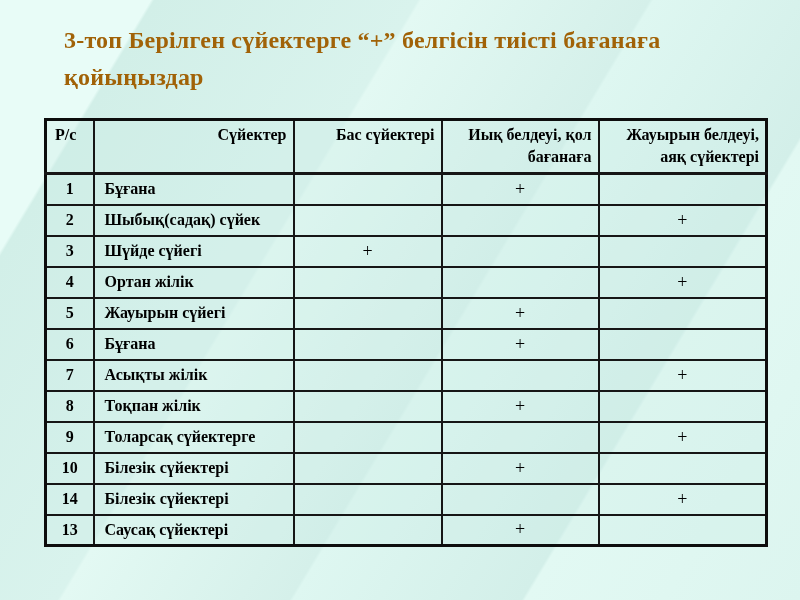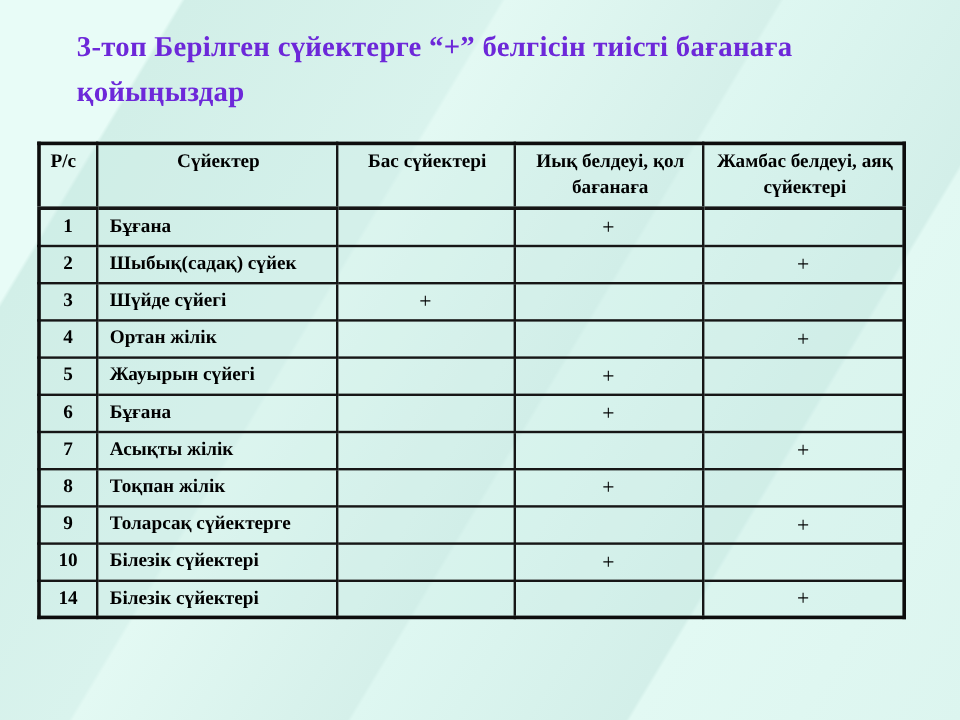--- a/index.html
+++ b/index.html
@@ -20,44 +20,44 @@
       #def7f1 56.3%, #d3efe9 76%,
       #e2f9f3 76.3%, #dcf5ef 100%);
   }
   .slide-title {
     position: absolute;
     left: 64px;
     top: 22px;
     width: 625px;
     font-size: 24px;
     font-weight: bold;
-    color: #6d28d9;
+    color: #a16207;
     line-height: 1.55;
     letter-spacing: 0.2px;
   }
   table.bones {
     position: absolute;
-    left: 31px;
+    left: 44px;
     top: 118px;
     border-collapse: collapse;
     table-layout: fixed;
     background: rgba(203, 235, 227, 0.30);
     border: 3px solid #0d0d0d;
     color: #000;
   }
   table.bones th, table.bones td {
     border: 2px solid #161616;
     font-size: 16px;
     padding: 0;
     overflow: hidden;
   }
   table.bones thead th {
     height: 48px;
     vertical-align: top;
-    text-align: center;
+    text-align: right;
     font-weight: bold;
     padding: 3px 6px 0 9px;
     line-height: 1.35;
     border-bottom-width: 3px;
   }
   table.bones thead th.num-col { text-align: left; padding-left: 8px; }
   table.bones tbody tr { height: 31px; }
   table.bones td.num {
     text-align: center;
     font-weight: bold;
@@ -86,21 +86,21 @@
     <col style="width:148px">
     <col style="width:157px">
     <col style="width:168px">
   </colgroup>
   <thead>
     <tr>
       <th class="num-col">Р/с</th>
       <th>Сүйектер</th>
       <th>Бас сүйектері</th>
       <th>Иық белдеуі, қол бағанаға</th>
-      <th>Жамбас белдеуі, аяқ сүйектері</th>
+      <th>Жауырын белдеуі, аяқ сүйектері</th>
     </tr>
   </thead>
   <tbody>
       <tr>
         <td class="num">1</td>
         <td class="bone">Бұғана</td>
         <td class="mark"></td>
         <td class="mark">+</td>
         <td class="mark"></td>
       </tr>
@@ -167,14 +167,21 @@
         <td class="mark">+</td>
         <td class="mark"></td>
       </tr>
       <tr>
         <td class="num">14</td>
         <td class="bone">Білезік сүйектері</td>
         <td class="mark"></td>
         <td class="mark"></td>
         <td class="mark">+</td>
       </tr>
+      <tr>
+        <td class="num">13</td>
+        <td class="bone">Саусақ сүйектері</td>
+        <td class="mark"></td>
+        <td class="mark">+</td>
+        <td class="mark"></td>
+      </tr>
     </tbody>
 </table>
 
 </body></html>

